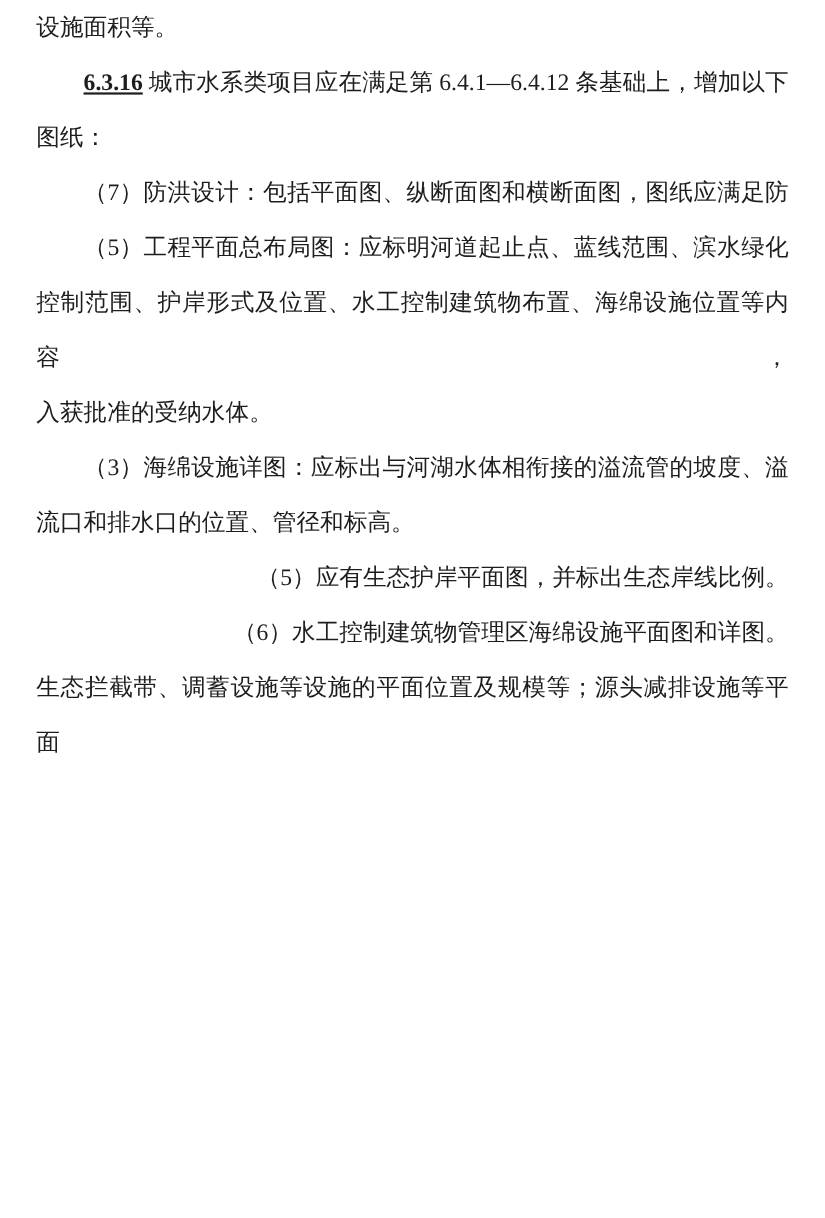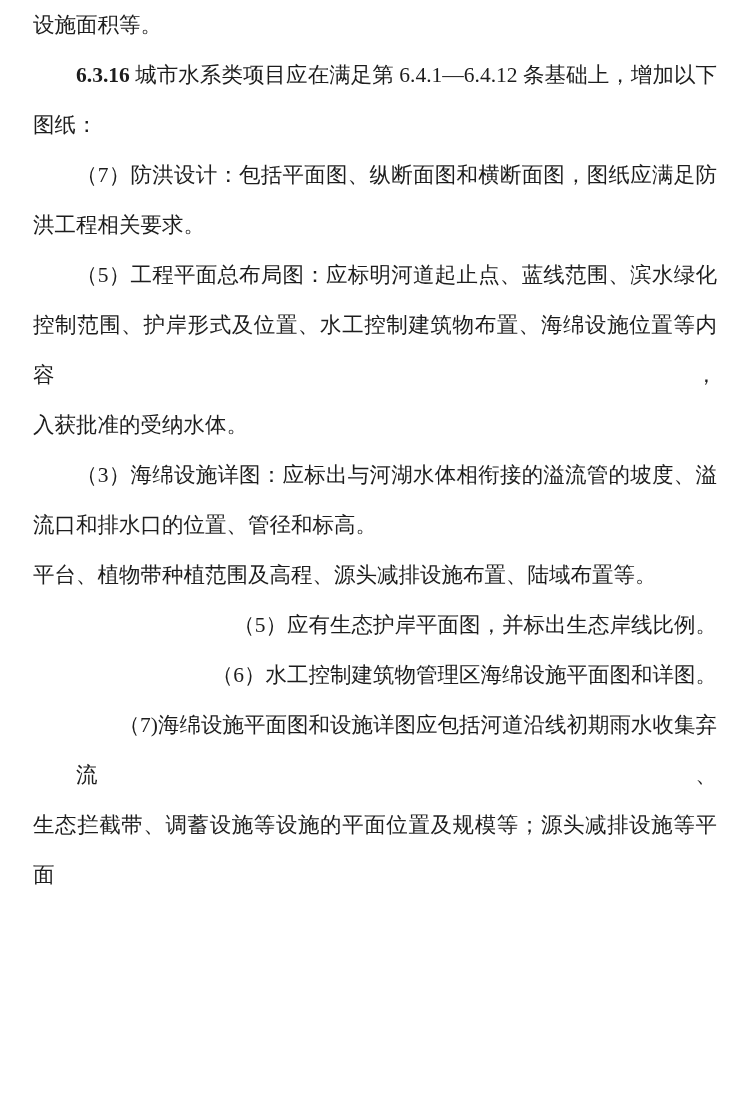--- a/index.html
+++ b/index.html
@@ -34,20 +34,21 @@
     text-align: justify;
     text-align-last: justify;
     text-justify: inter-ideograph;
   }
   .line.indent2 {
     padding-left: 43px;
     text-align: right;
   }
   .line .bold {
     font-weight: bold;
+    text-decoration: underline;
   }
   .footer {
     position: absolute;
     left: 15px;
     top: 1063px;
     width: 750px;
     text-align: center;
     font-size: 19px;
     line-height: 30px;
     color: #2a2222;
@@ -55,26 +56,23 @@
 </style>
 </head>
 <body>
 
 <div class="page">
   <div class="text-body" id="text-body">
       <div class="line"><span>设施面积等。</span></div>
       <div class="line justify indent2"><span class="bold">6.3.16</span><span> 城市水系类项目应在满足第 6.4.1—6.4.12 条基础上，增加以下</span></div>
       <div class="line"><span>图纸：</span></div>
       <div class="line justify indent2"><span>（7）防洪设计：包括平面图、纵断面图和横断面图，图纸应满足防</span></div>
-      <div class="line"><span>洪工程相关要求。</span></div>
       <div class="line justify indent2"><span>（5）工程平面总布局图：应标明河道起止点、蓝线范围、滨水绿化</span></div>
       <div class="line justify"><span>控制范围、护岸形式及位置、水工控制建筑物布置、海绵设施位置等内容，</span></div>
       <div class="line"><span>入获批准的受纳水体。</span></div>
       <div class="line justify indent2"><span>（3）海绵设施详图：应标出与河湖水体相衔接的溢流管的坡度、溢</span></div>
       <div class="line"><span>流口和排水口的位置、管径和标高。</span></div>
-      <div class="line"><span>平台、植物带种植范围及高程、源头减排设施布置、陆域布置等。</span></div>
       <div class="line indent2"><span>（5）应有生态护岸平面图，并标出生态岸线比例。</span></div>
       <div class="line indent2"><span>（6）水工控制建筑物管理区海绵设施平面图和详图。</span></div>
-      <div class="line justify indent2"><span>（7)海绵设施平面图和设施详图应包括河道沿线初期雨水收集弃流、</span></div>
       <div class="line justify"><span>生态拦截带、调蓄设施等设施的平面位置及规模等；源头减排设施等平面</span></div>
     </div>
   <div class="footer">40</div>
 </div>
 
 </body></html>

